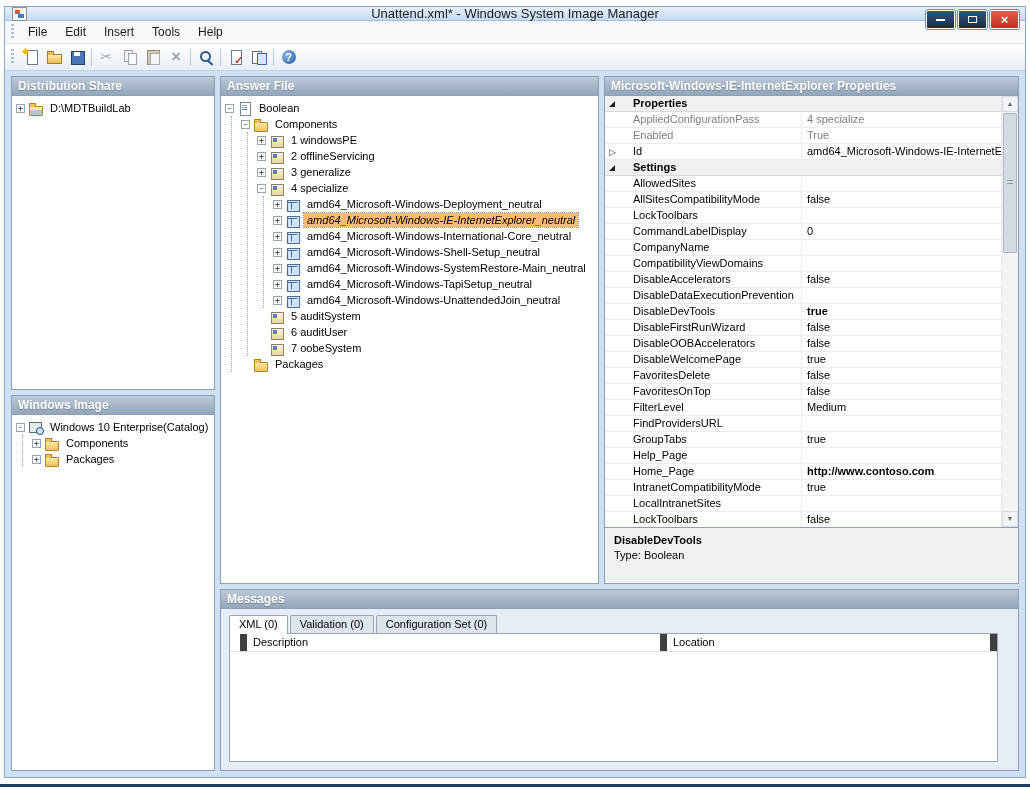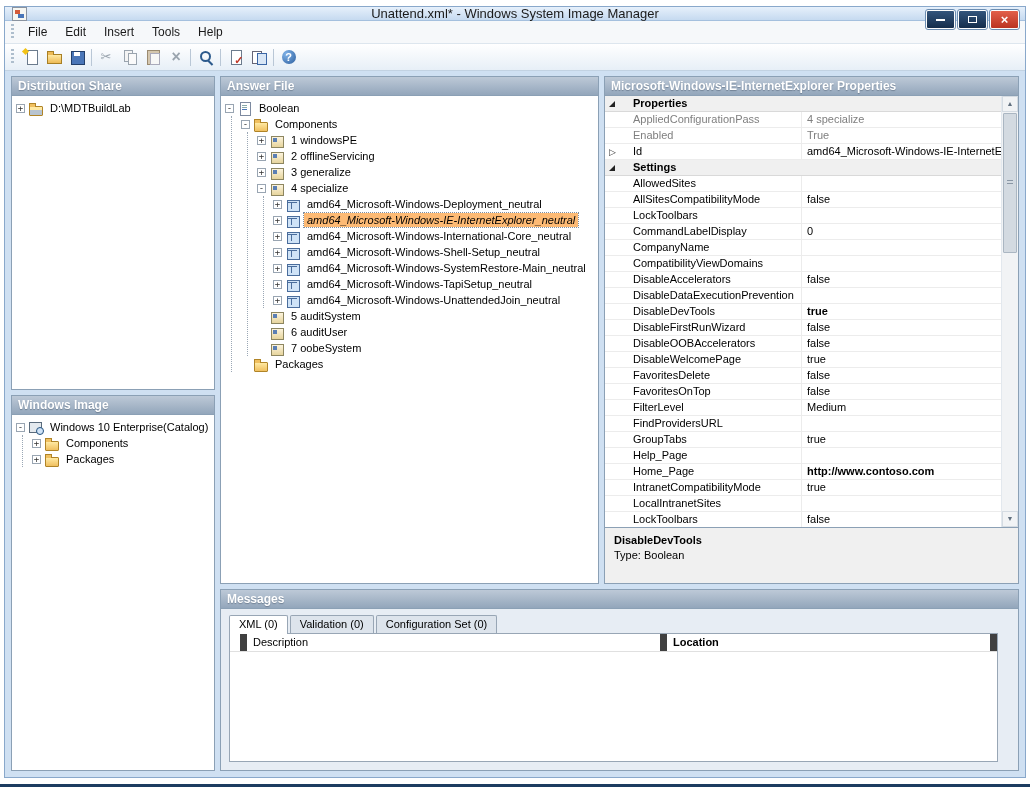--- a/index.html
+++ b/index.html
@@ -184,21 +184,21 @@
   #panel-msg .panel-body { background:#e7edf4; padding:6px 20px 8px 8px; display:flex; flex-direction:column; }
   .tabs { display:flex; align-items:flex-end; flex-shrink:0; }
   .tab { padding:2px 9px 3px 9px; margin-right:2px; background:#dde4ec; border:1px solid #98a6b5; border-bottom:none;
     border-radius:2px 2px 0 0; font-size:11px; position:relative; }
   .tab.active { background:#fff; z-index:2; margin-bottom:-1px; padding-bottom:4px; }
   .msg-list { flex:1; min-height:0; border:1px solid #98a6b5; background:#fff; z-index:1; display:flex; flex-direction:column; }
   .msg-cols { display:flex; height:18px; flex-shrink:0; border-bottom:1px solid #e0e0e0; }
   .msg-col { padding:2px 6px; border-right:7px solid #404040; white-space:nowrap; overflow:hidden; }
   .msg-col-icon { width:17px; flex-shrink:0; padding:0; }
   .msg-col.desc { width:420px; flex-shrink:0; }
-  .msg-col.loc { flex:1;font-weight:bold; }
+  .msg-col.loc { flex:1; }
   .msg-body { flex:1; background:#fff; }
 </style>
 </head>
 <body>
 
 <div class="window">
 
   <div class="titlebar">
     <span class="app-icon"></span>
     <span class="title-text">Unattend.xml* - Windows System Image Manager</span>

